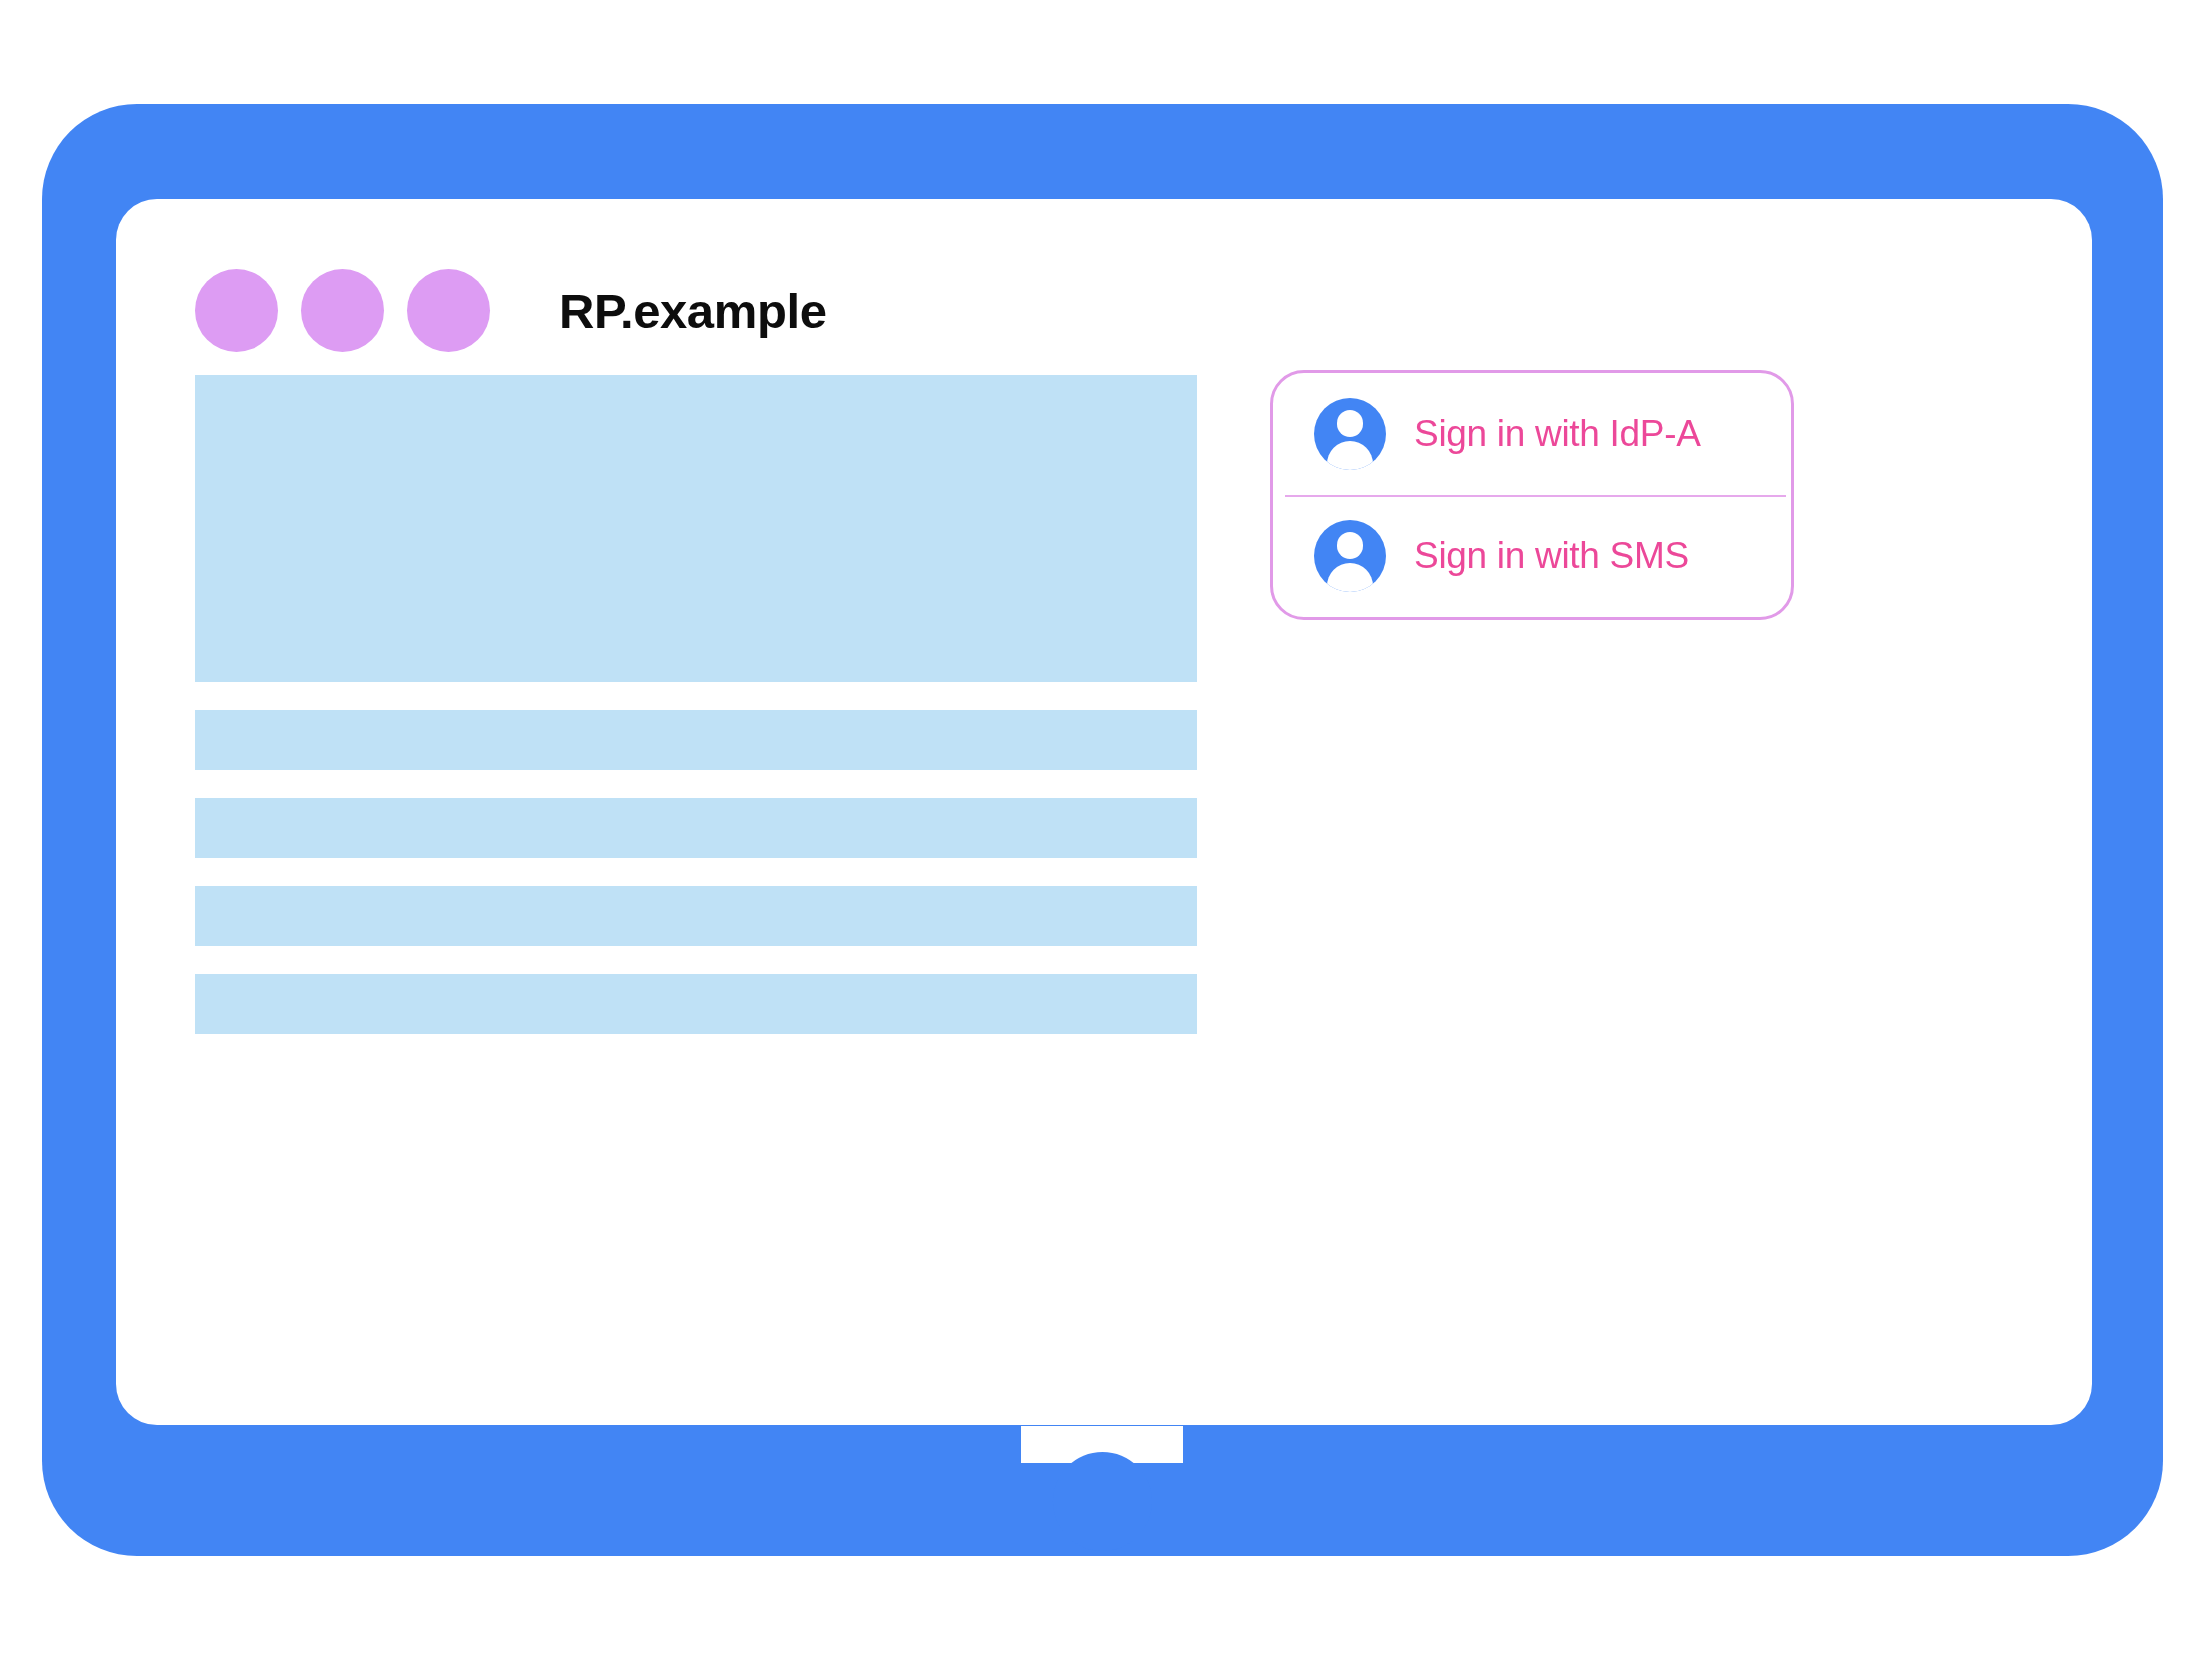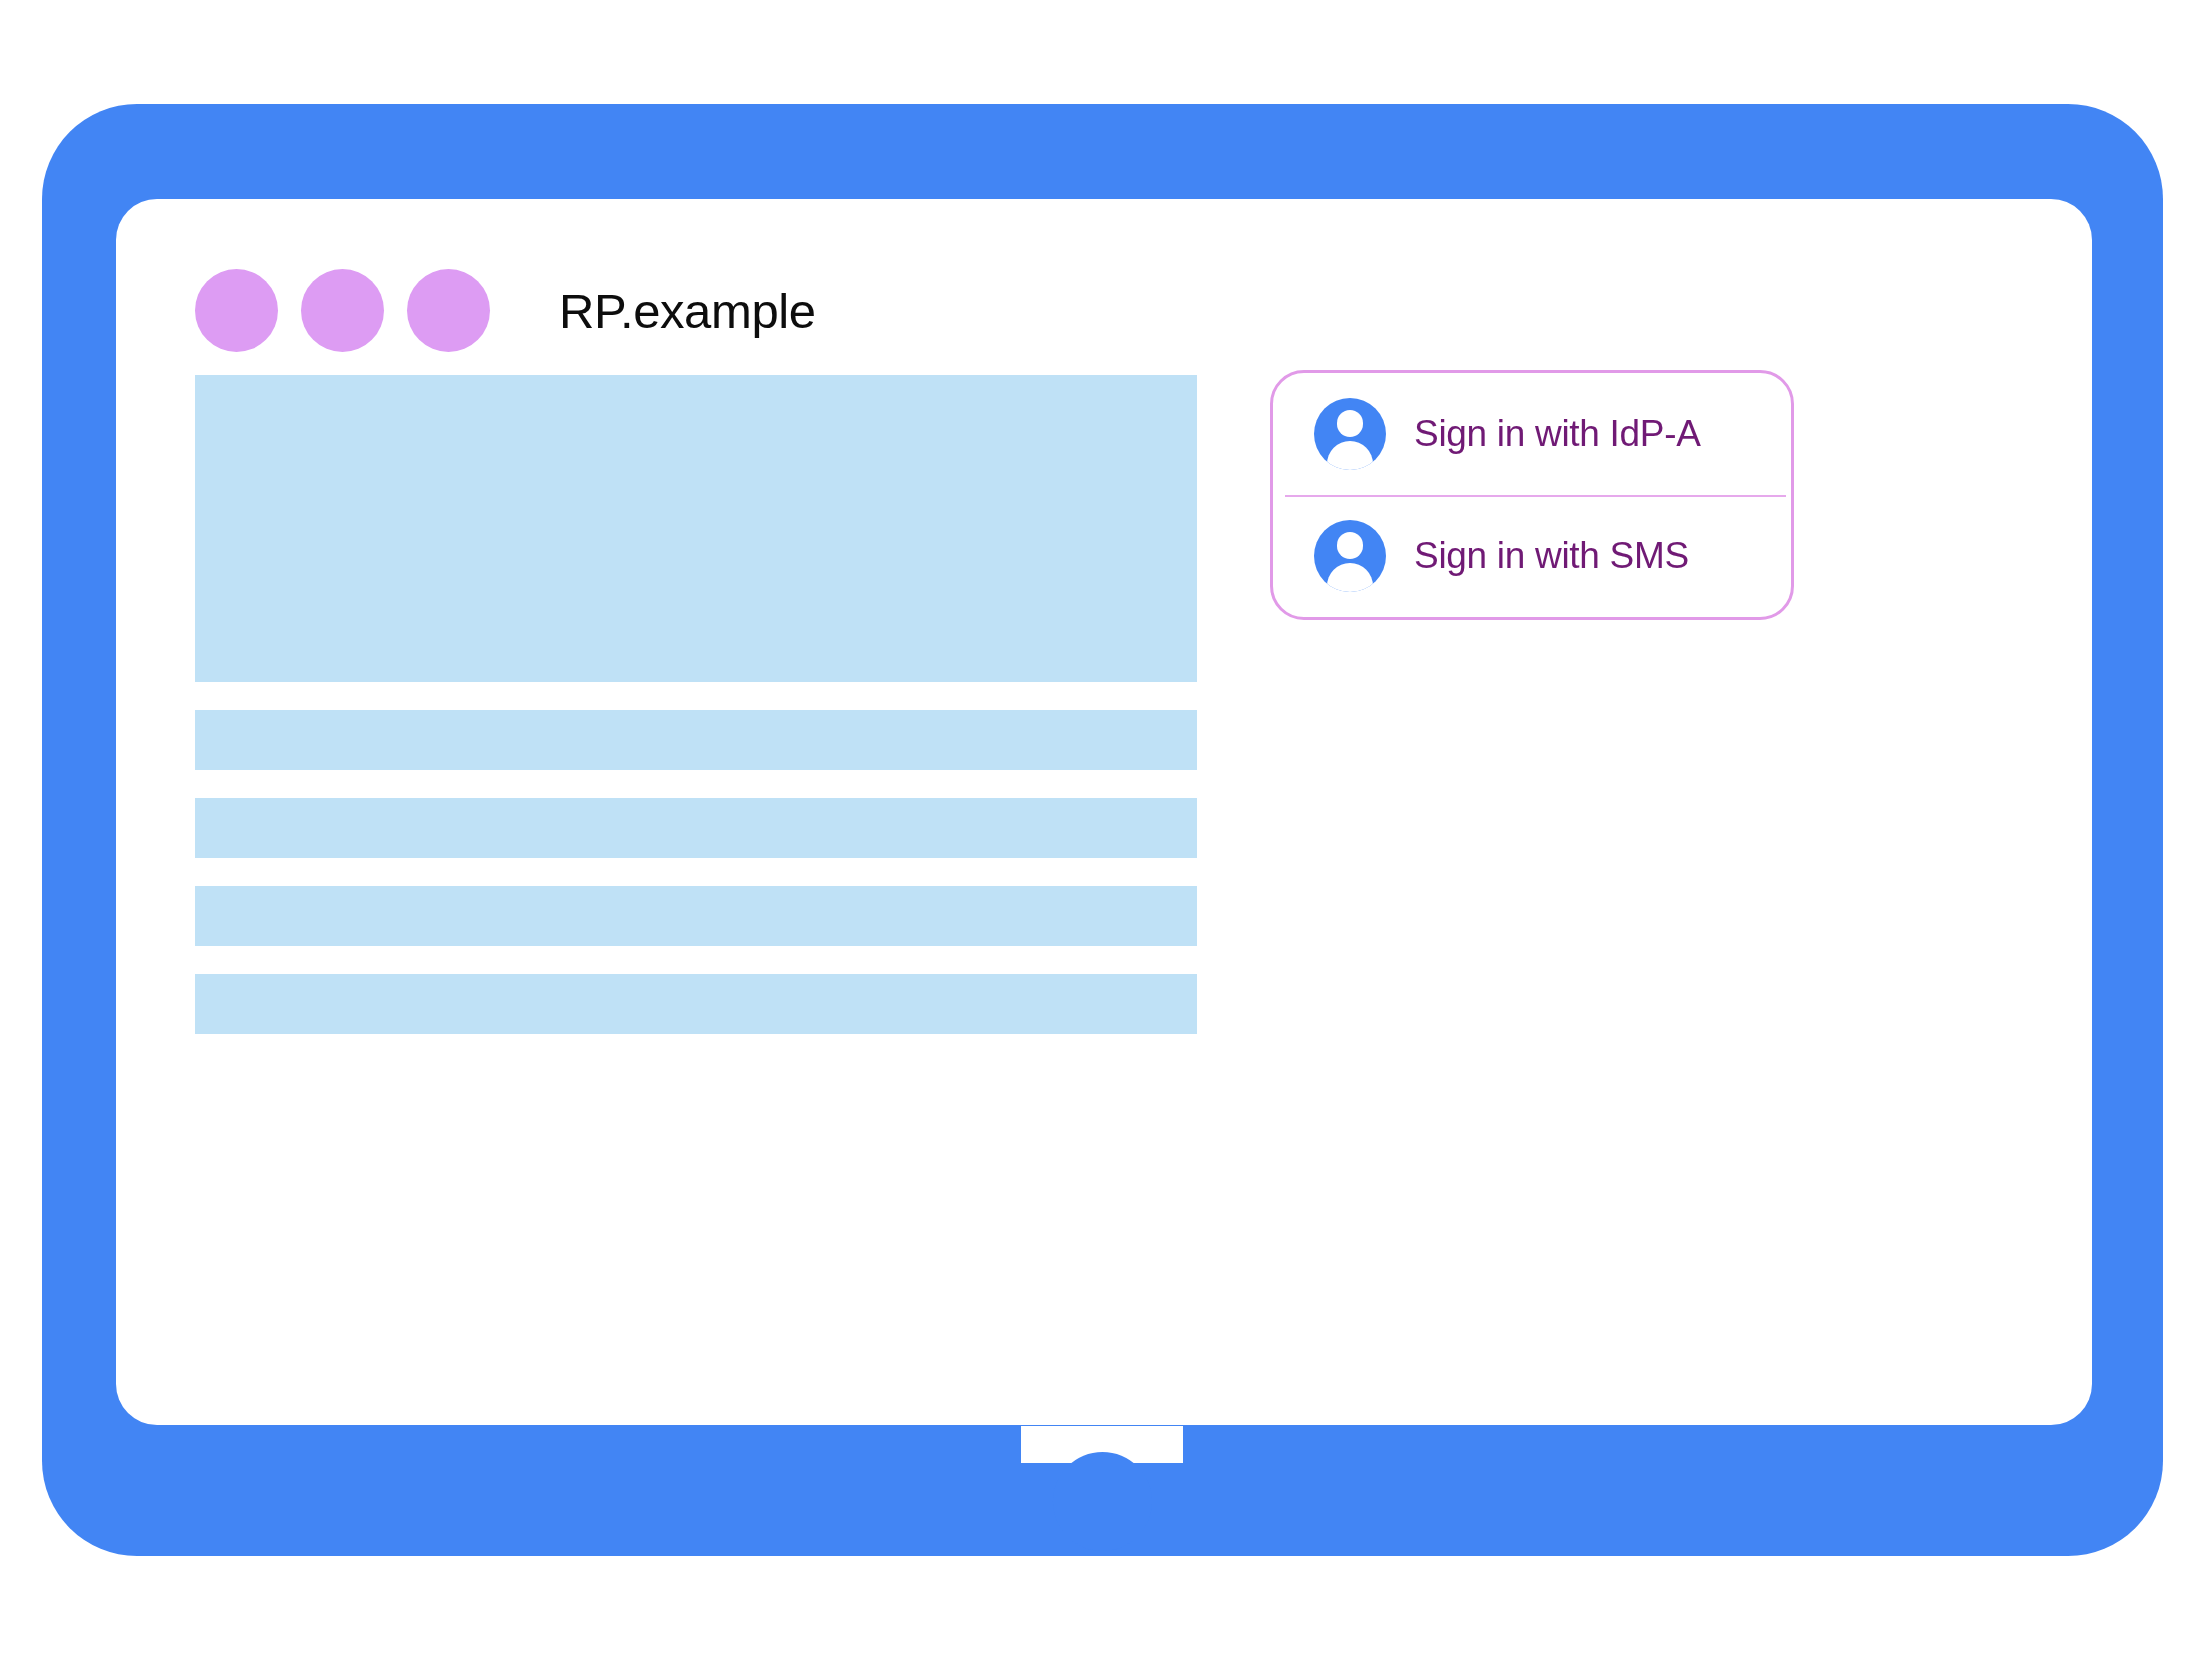--- a/index.html
+++ b/index.html
@@ -81,20 +81,21 @@
     margin-right: 23px;
     flex: 0 0 auto;
   }
   .window-title {
     margin-left: 46px;
     font-size: 49px;
     color: #0d0d0d;
     font-family: "Liberation Sans", sans-serif;
     white-space: nowrap;
     letter-spacing: -0.4px;
+    font-weight: bold;
   }
 
   
   .content-col {
     position: absolute;
     left: 79px;
     top: 176px;
     width: 1002px;
   }
   .ph {
@@ -159,21 +160,21 @@
     top: 43px;
     width: 46px;
     height: 46px;
     margin-left: -23px;
     border-radius: 23px 23px 0 0;
     background: #ffffff;
   }
   .signin-label {
     margin-left: 28px;
     font-size: 37px;
-    color: #701a75;
+    color: #ec4899;
     font-family: "Liberation Sans", sans-serif;
     white-space: nowrap;
     letter-spacing: -0.3px;
   }
 </style>
 </head>
 <body>
 
 <div class="device">
 

